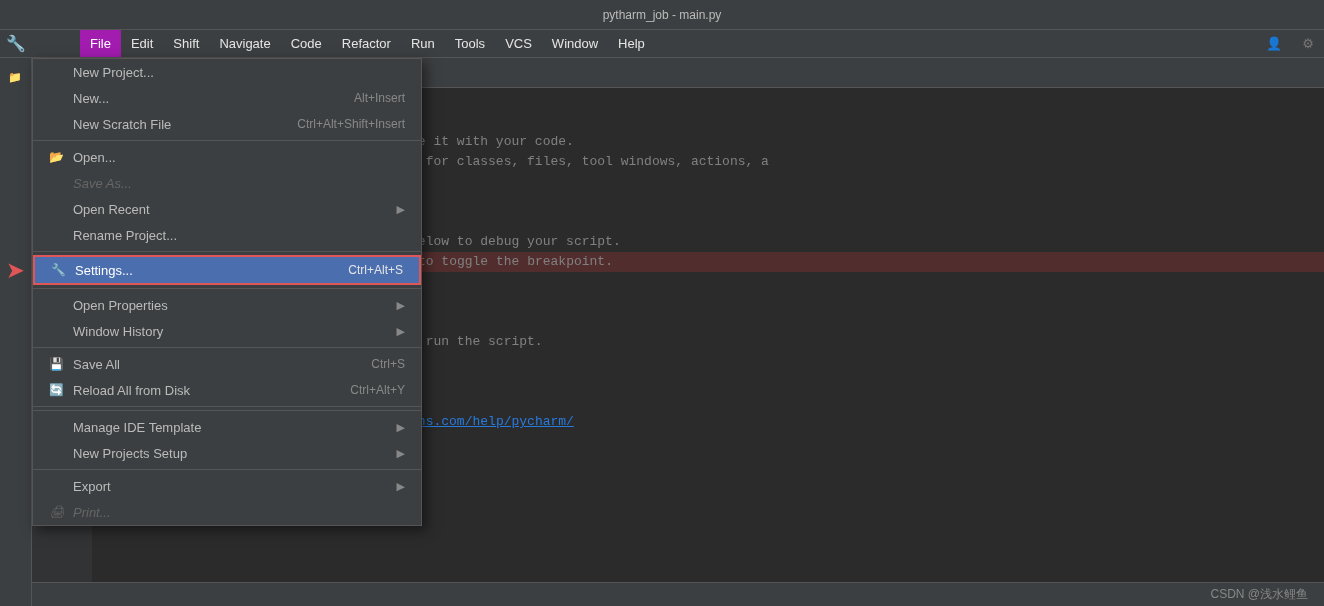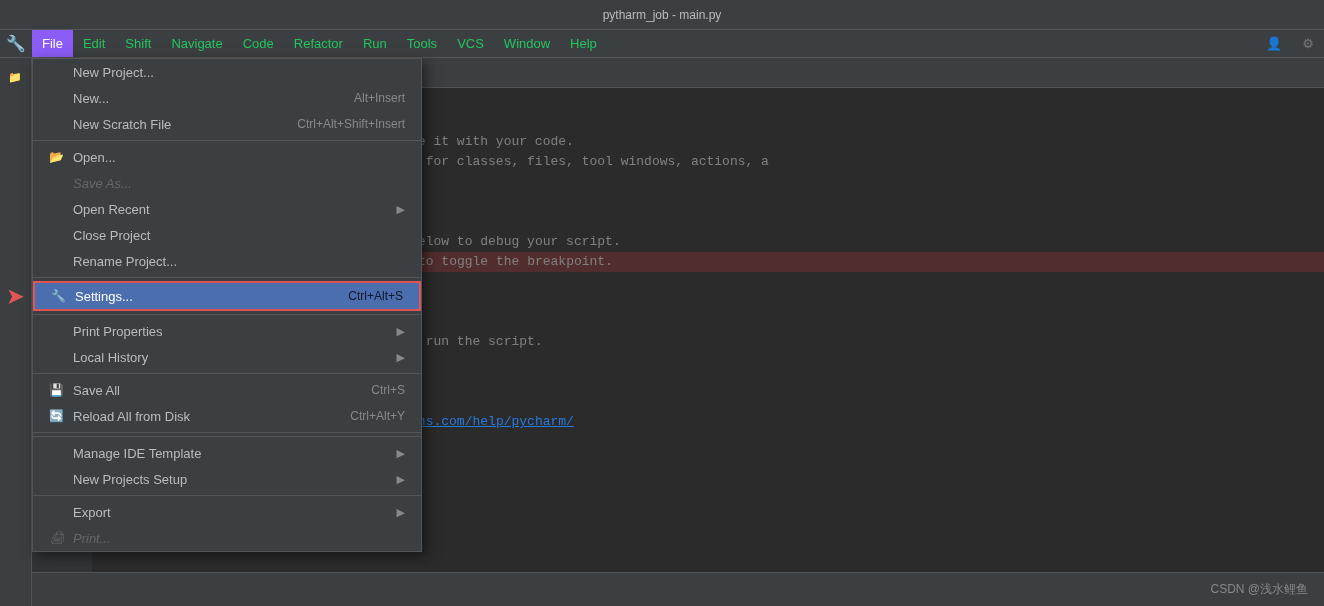--- a/index.html
+++ b/index.html
@@ -33,30 +33,31 @@
       background: #3c3f41;
       height: 28px;
       display: flex;
       align-items: center;
       border-bottom: 1px solid #555;
       position: relative;
       z-index: 100;
     }
     .menu-item {
       padding: 4px 10px;
-      color: #22c55e;
+      color: #e5e5e5;
       cursor: pointer;
       font-size: 13px;
       height: 100%;
       display: flex;
       align-items: center;
     }
     .menu-item-file {
-      background: #8b5cf6;
+      background: #a21caf;
       color: #fff;
+      margin-left: 48px;
     }
 
     
     .main-layout {
       display: flex;
       height: calc(606px - 58px);
       position: relative;
     }
 
     
@@ -115,21 +116,21 @@
     .dropdown-item-label {
       display: flex;
       align-items: center;
       gap: 8px;
     }
     .dropdown-shortcut {
       color: #888;
       font-size: 12px;
     }
     .dropdown-item.highlighted .dropdown-shortcut {
-      color: #0f172a;
+      color: #e5e5e5;
     }
     .dropdown-arrow {
       color: #888;
       font-size: 11px;
     }
     .dropdown-separator {
       height: 1px;
       background: #555;
       margin: 3px 0;
     }
@@ -255,21 +256,21 @@
     .str { color: #6a8759; }
     .cm { color: #808080; }
     .url { color: #287bde; text-decoration: underline; }
 
     
     .status-bar {
       position: absolute;
       bottom: 0;
       right: 0;
       width: calc(1324px - 32px);
-      height: 34px;
+      height: 24px;
       background: #3c3f41;
       border-top: 1px solid #555;
       display: flex;
       align-items: center;
       justify-content: flex-end;
       padding-right: 16px;
     }
     .status-text {
       color: #888;
       font-size: 12px;
@@ -353,26 +354,20 @@
     </div>
 
     <div class="dropdown-item">
       <span class="dropdown-item-label">
         <span class="item-icon"></span>
         <span>Open Recent</span>
       </span>
       <span class="dropdown-arrow">▶</span>
     </div>
 
-    <div class="dropdown-item">
-      <span class="dropdown-item-label">
-        <span class="item-icon"></span>
-        <span>Close Project</span>
-      </span>
-    </div>
 
     <div class="dropdown-item">
       <span class="dropdown-item-label">
         <span class="item-icon"></span>
         <span>Rename Project...</span>
       </span>
     </div>
 
     <div class="dropdown-separator"></div>
 
@@ -384,29 +379,29 @@
       <span class="dropdown-shortcut">Ctrl+Alt+S</span>
 
       <span style="position:absolute; left:-28px; top:50%; transform:translateY(-50%); color:#e05555; font-size:20px; font-weight:bold;">➤</span>
     </div>
 
     <div class="dropdown-separator"></div>
 
     <div class="dropdown-item">
       <span class="dropdown-item-label">
         <span class="item-icon"></span>
-        <span>Print Properties</span>
+        <span>Open Properties</span>
       </span>
       <span class="dropdown-arrow">▶</span>
     </div>
 
     <div class="dropdown-item">
       <span class="dropdown-item-label">
         <span class="item-icon"></span>
-        <span>Local History</span>
+        <span>Window History</span>
       </span>
       <span class="dropdown-arrow">▶</span>
     </div>
 
     <div class="dropdown-separator"></div>
 
     <div class="dropdown-item">
       <span class="dropdown-item-label">
         <span class="item-icon save-icon">💾</span>
         <span>Save All</span>

